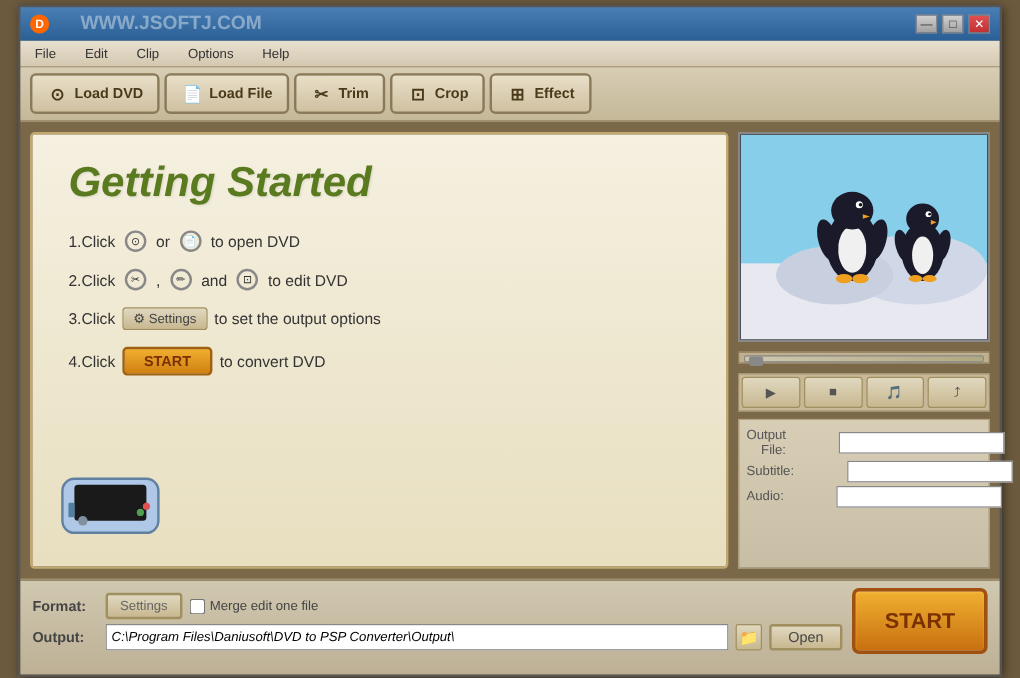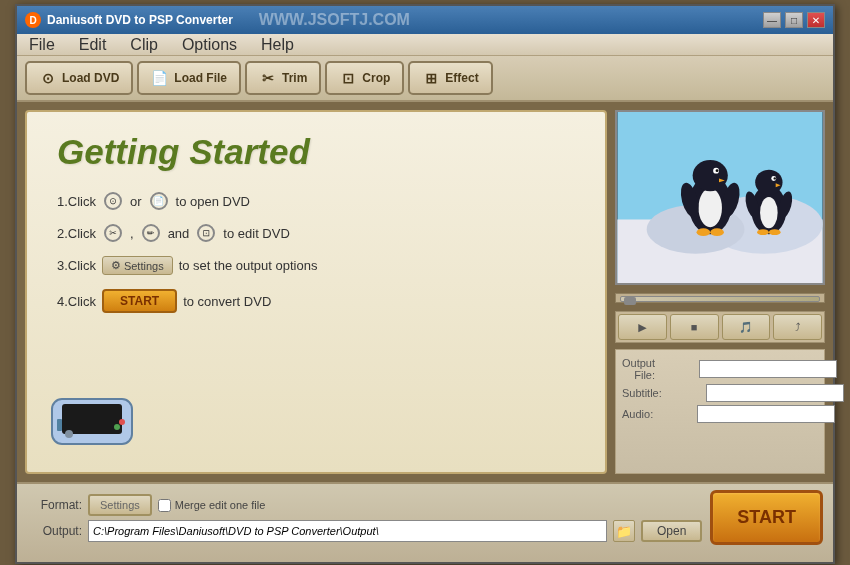--- a/index.html
+++ b/index.html
@@ -65,21 +65,21 @@
     .menu-bar {
       background: linear-gradient(to bottom, #e8e0d0, #d4c8b0);
       height: 22px;
       display: flex;
       align-items: center;
       padding: 0 8px;
       gap: 16px;
       border-bottom: 1px solid #b0a080;
     }
     .menu-item {
-      font-size: 16px;
+      font-size: 11px;
       color: #333;
       cursor: pointer;
       padding: 2px 4px;
     }
 
     
     .toolbar {
       background: linear-gradient(to bottom, #d8cdb5, #c4b898);
       height: 46px;
       display: flex;
@@ -302,23 +302,23 @@
     }
     .bottom-row {
       display: flex;
       align-items: center;
       margin: 4px 0;
       gap: 6px;
     }
     .bottom-label {
       width: 55px;
       font-size: 12px;
-      font-weight: normal;
+      font-weight: bold;
       color: #444;
-      text-align: right;
+      text-align: left;
     }
     .format-select {
       flex: 1;
       height: 22px;
       background: white;
       border: 1px solid #888;
       font-size: 11px;
       padding: 0 4px;
     }
     .settings-btn {
@@ -405,21 +405,20 @@
     }
   </style>
 </head>
 <body>
 
 <div class="app-window">
 
   <div class="title-bar">
     <div class="title-bar-left">
       <div class="title-icon">D</div>
-      <span>Daniusoft DVD to PSP Converter</span>
       <span style="color:rgba(255,255,255,0.4); font-size:16px; margin-left:20px;">WWW.JSOFTJ.COM</span>
     </div>
     <div class="title-bar-right">
       <div class="title-btn">—</div>
       <div class="title-btn">□</div>
       <div class="title-btn close-btn">✕</div>
     </div>
   </div>
 
   <div class="menu-bar">

